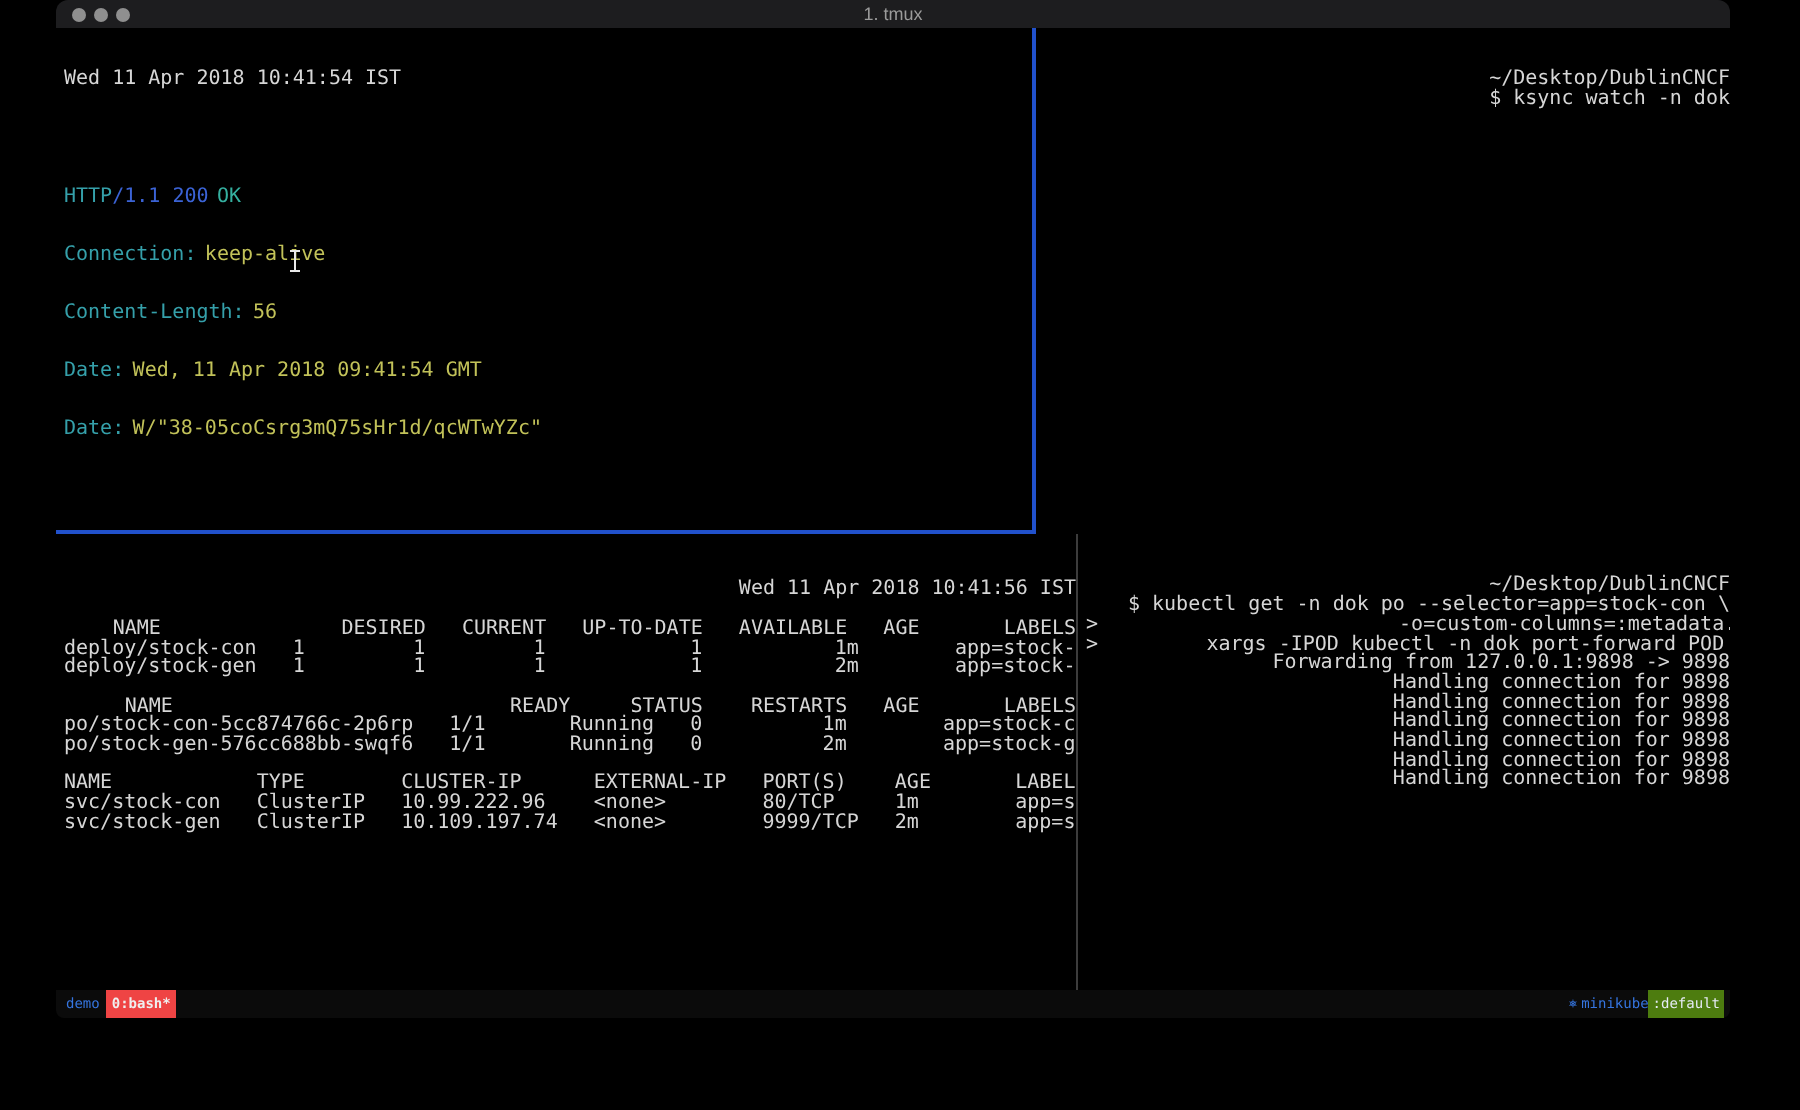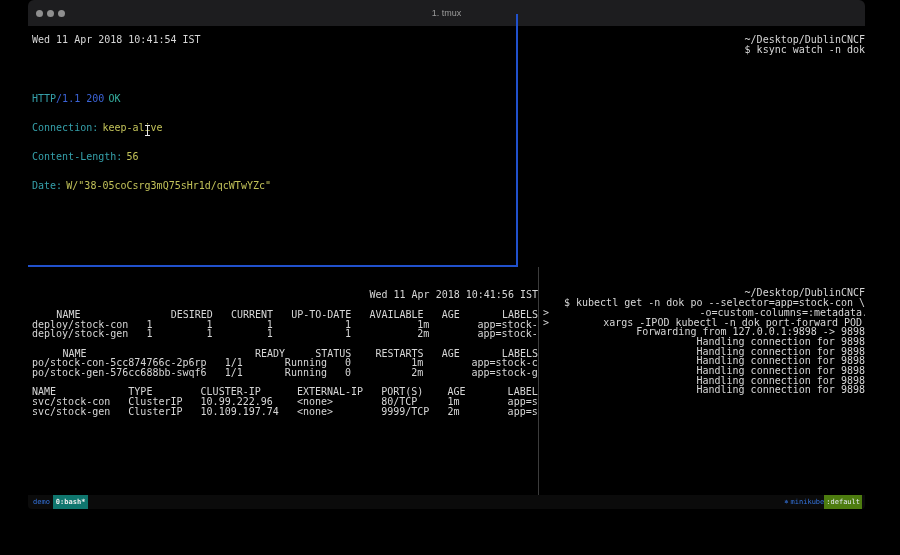--- a/index.html
+++ b/index.html
@@ -4,21 +4,21 @@
 <style>
   * { margin:0; padding:0; box-sizing:border-box; }
   html,body { width:900px; height:555px; background:#000; overflow:hidden; }
   .stage { position:relative; width:900px; height:555px; background:#000;
            font-family:"DejaVu Sans Mono", monospace; }
 
   .window { position:absolute; left:28px; top:0; width:837px; height:509px;
             background:#000; border-radius:6px 6px 4px 4px; }
 
   
-  .titlebar { position:absolute; left:0; top:0; right:0; height:26px;
+  .titlebar { position:absolute; left:0; top:0; right:0; height:14px;
               background:#1d1d1f; border-radius:6px 6px 0 0;
               display:flex; align-items:center; }
   .lights { display:flex; gap:4px; padding-left:8px; }
   .light { width:7px; height:7px; border-radius:50%; background:#8f8f8f; display:inline-block; }
   .wtitle { position:absolute; left:0; right:0; text-align:center;
             font-family:"Liberation Sans", sans-serif; font-size:9px; color:#9b9b9b; }
 
   
   .pane { position:absolute; font-size:10px; line-height:9.7px; color:#d6d6d6;
           white-space:pre; overflow:hidden; }
@@ -40,21 +40,21 @@
   .blue   { color:#3b63d6; }
   .teal   { color:#35b0a0; }
   .sp     { margin-left:4.2px; }
 
   
   .statusbar { position:absolute; left:0; right:0; bottom:0; height:14px; background:#0b0b0b;
                border-radius:0 0 4px 4px; display:flex; align-items:center;
                font-size:7px; line-height:14px;gap:14px; }
   .sb-left { display:flex; align-items:center; padding-left:2px; }
   .session { color:#3575e0; padding:0 3px; }
-  .win-chip { color:#efefef; background:#0f766e; padding:0 3px; font-weight:bold; }
+  .win-chip { color:#efefef; background:#ef4444; padding:0 3px; font-weight:bold; }
   .sb-right { margin-left:auto; display:flex; align-items:center; padding-right:3px; }
   .kube-icon { color:#3575e0; margin-right:2px; }
   .kube-ctx { color:#3575e0; }
   .ns-chip { color:#e6ebf5; background:#4d7c0f; padding:0 2px; }
 
   
   .ibeam { position:absolute; left:144px; top:125px; width:7px; height:11px; }
   .ibeam .stem { position:absolute; left:2.8px; top:1px; width:1.4px; height:9px; background:#e8e8e8; }
   .ibeam .cap { position:absolute; left:1px; width:5px; height:1.4px; background:#e8e8e8; }
   .ibeam .cap.top { top:0; }
@@ -74,20 +74,21 @@
       </div>
       <div class="wtitle">1. tmux</div>
     </div>
 
     <div class="pane pane-tl">
       <div class="line fg">Wed 11 Apr 2018 10:41:54 IST</div>
       <div class="line blank"></div>
       <div class="line"><span class="cyan">HTTP</span><span class="blue">/1.1 200</span><span class="teal sp">OK</span></div>
       <div class="line"><span class="cyan">Connection:</span><span class="yellow sp">keep-alive</span></div>
       <div class="line"><span class="cyan">Content-Length:</span><span class="yellow sp">56</span></div>
+      <div class="line"><span class="cyan">Date:</span><span class="yellow sp">Wed, 11 Apr 2018 09:41:54 GMT</span></div>
       <div class="line"><span class="cyan">Date:</span><span class="yellow sp">W/"38-05coCsrg3mQ75sHr1d/qcWTwYZc"</span></div>
       
       
       
       
       
       
       
       
       

